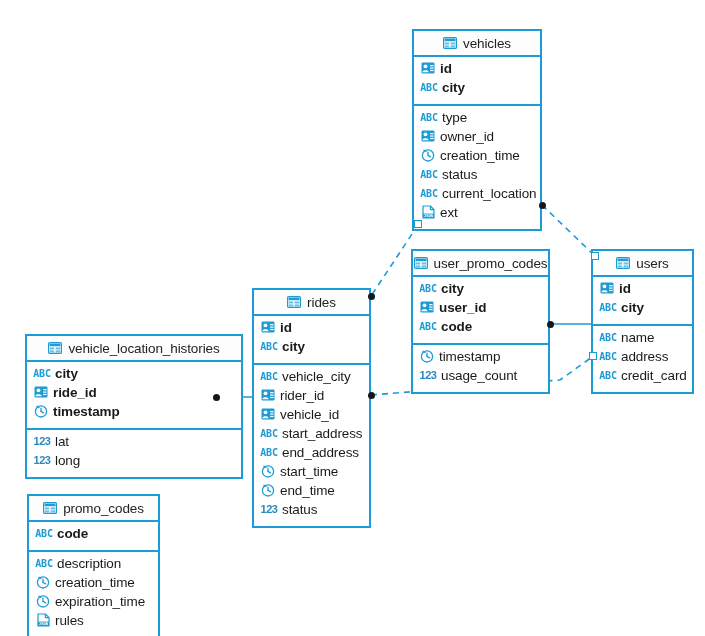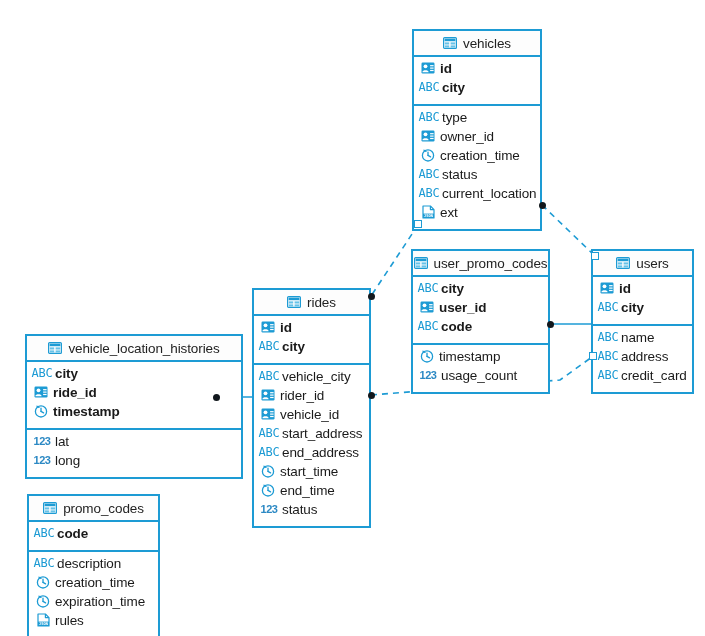--- a/index.html
+++ b/index.html
@@ -85,22 +85,22 @@
     height: 14px;
     display: inline-flex;
     align-items: center;
     justify-content: center;
   }
   .ico svg { display: block; }
 
   .ico-abc {
     width: 16px;
     height: 14px;
-    font-size: 12px;
-    font-weight: normal;
+    font-size: 10px;
+    font-weight: bold;
     color: #1d9bd4;
     letter-spacing: -0.2px;
     font-family: "DejaVu Sans Mono", monospace;
   }
   .ico-123 {
     width: 16px;
     height: 14px;
     font-size: 11px;
     font-weight: bold;
     color: #2c89c4;

